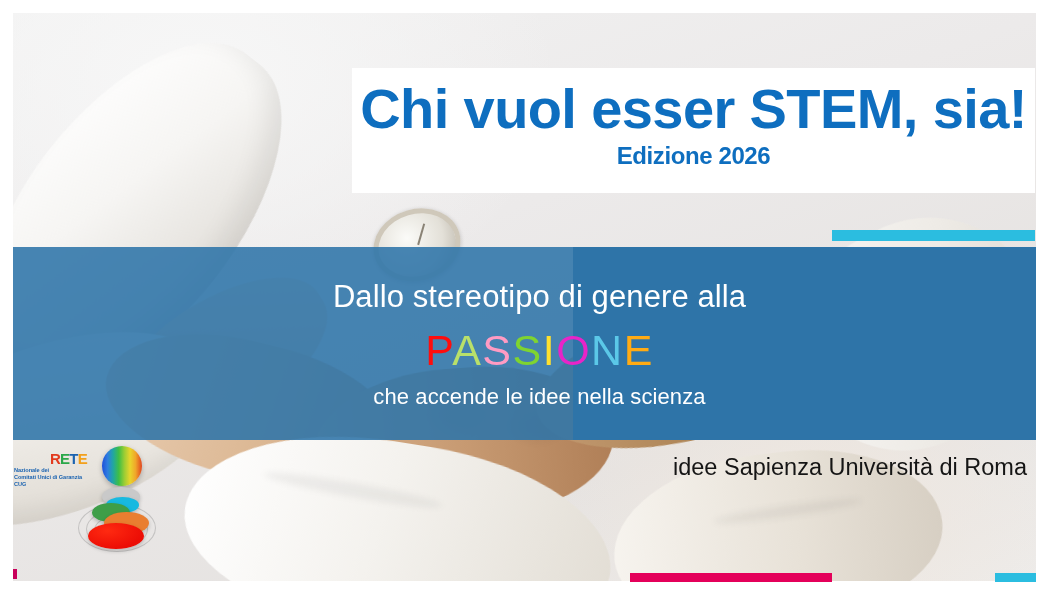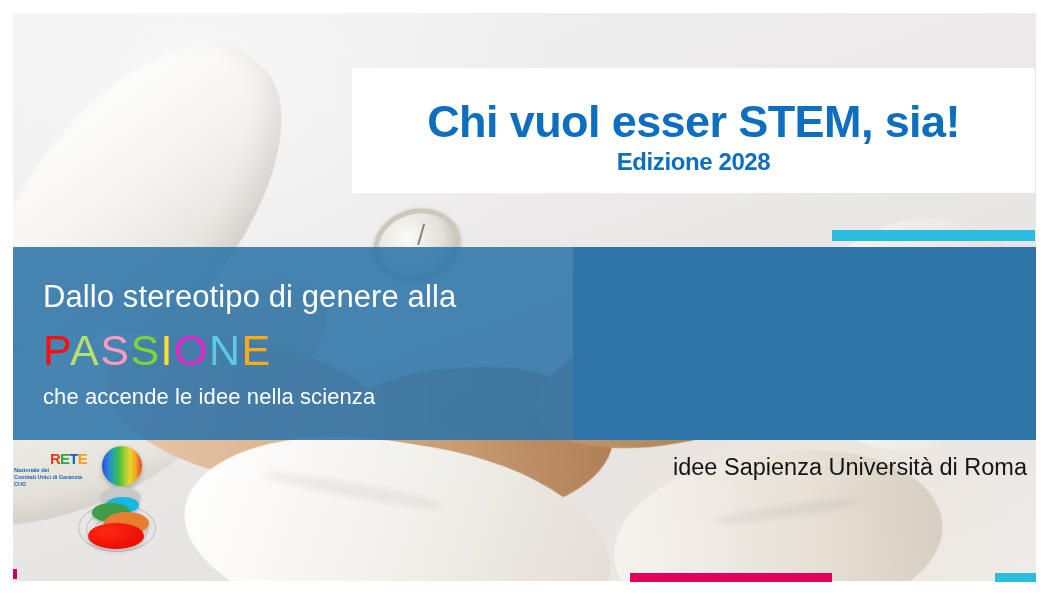--- a/index.html
+++ b/index.html
@@ -141,26 +141,25 @@
     z-index: 6;
     display: flex;
     flex-direction: column;
     align-items: center;
     justify-content: flex-start;
     padding-top: 12px;
     box-sizing: border-box;
   }
   .main-title {
     color: #0E6EBF;
-    font-size: 45px;
+    font-size: 56px;
     font-weight: bold;
     letter-spacing: -0.6px;
     line-height: 1.05;
     white-space: nowrap;
-    margin-top: 18px;
   }
   .edition {
     color: #0E6EBF;
     font-size: 24px;
     font-weight: bold;
     letter-spacing: -0.4px;
     margin-top: 3px;
     white-space: nowrap;
   }
 
@@ -212,21 +211,21 @@
     position: absolute;
     left: 560px; top: 0; right: 0; bottom: 0;
     background: #2E74A8;
   }
   .banner-text {
     position: relative;
     z-index: 2;
     height: 100%;
     display: flex;
     flex-direction: column;
-    align-items: flex-start;
+    align-items: center;
     justify-content: center;
     color: #ffffff;
     padding-left: 30px;
     box-sizing: border-box;
   }
   .line-1 {
     font-size: 31px;
     letter-spacing: 0.1px;
     margin-top: 2px;
   }
@@ -359,21 +358,21 @@
     <div class="limb sleeve-f"></div>
 
     <div class="knuckle" style="left:420px; top:385px; width:52px; height:34px;"></div>
     <div class="knuckle" style="left:500px; top:398px; width:48px; height:30px;"></div>
     <div class="fold" style="left:250px; top:470px; width:180px; height:14px; transform:rotate(10deg);"></div>
     <div class="fold" style="left:700px; top:492px; width:150px; height:12px; transform:rotate(-8deg);"></div>
   </div>
 
   <div class="title-card">
     <div class="main-title">Chi vuol esser STEM, sia!</div>
-    <div class="edition">Edizione 2028</div>
+    <div class="edition">Edizione 2026</div>
   </div>
 
   <div class="bar-cyan-top"></div>
 
   <div class="blue-banner">
     <div class="tint"></div>
     <div class="tint-right"></div>
     <div class="banner-text">
       <div class="line-1">Dallo stereotipo di genere alla</div>
       <div class="passione" id="passione"><span style="color: rgb(255, 13, 13);">P</span><span style="color: rgb(185, 224, 106);">A</span><span style="color: rgb(255, 155, 195);">S</span><span style="color: rgb(127, 212, 48);">S</span><span style="color: rgb(255, 224, 46);">I</span><span style="color: rgb(232, 36, 200);">O</span><span style="color: rgb(91, 200, 232);">N</span><span style="color: rgb(255, 171, 20);">E</span></div>

